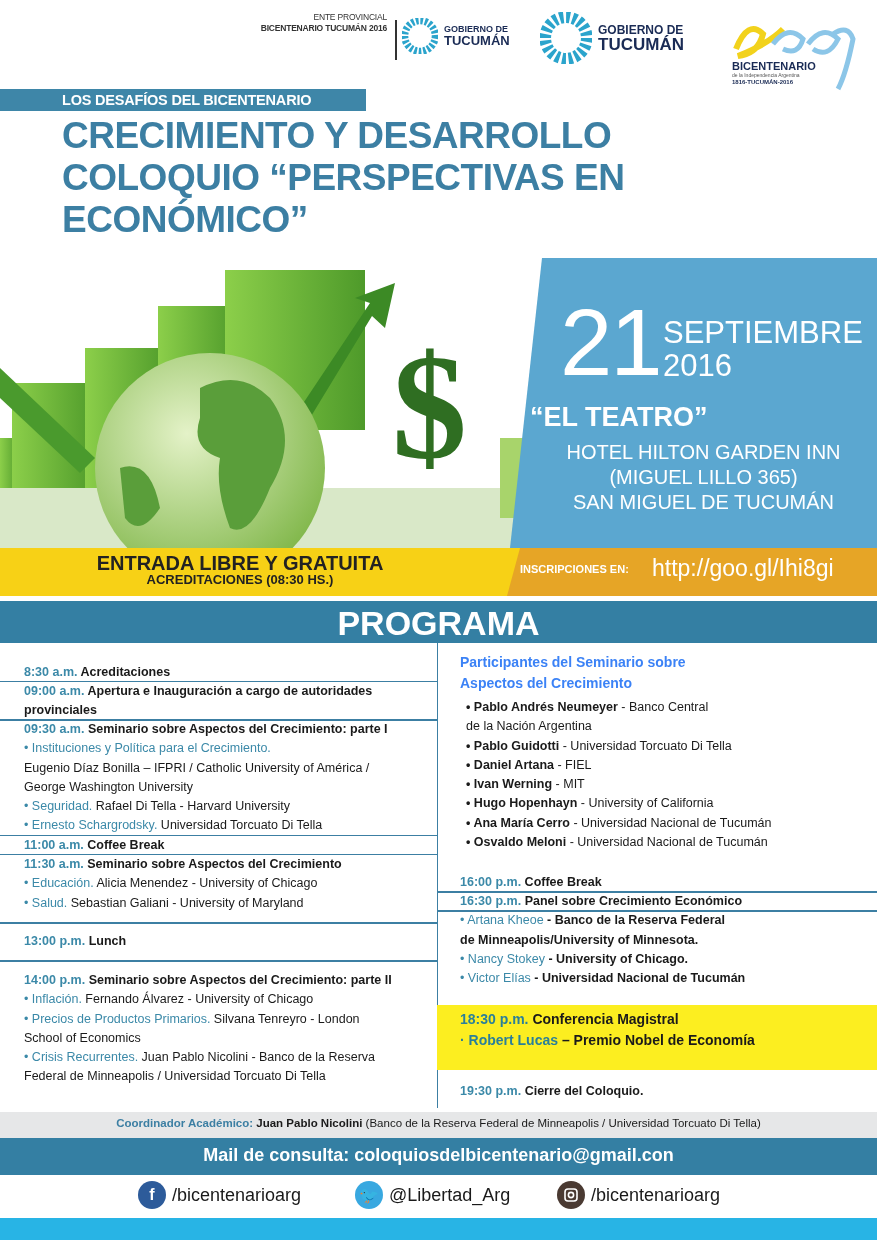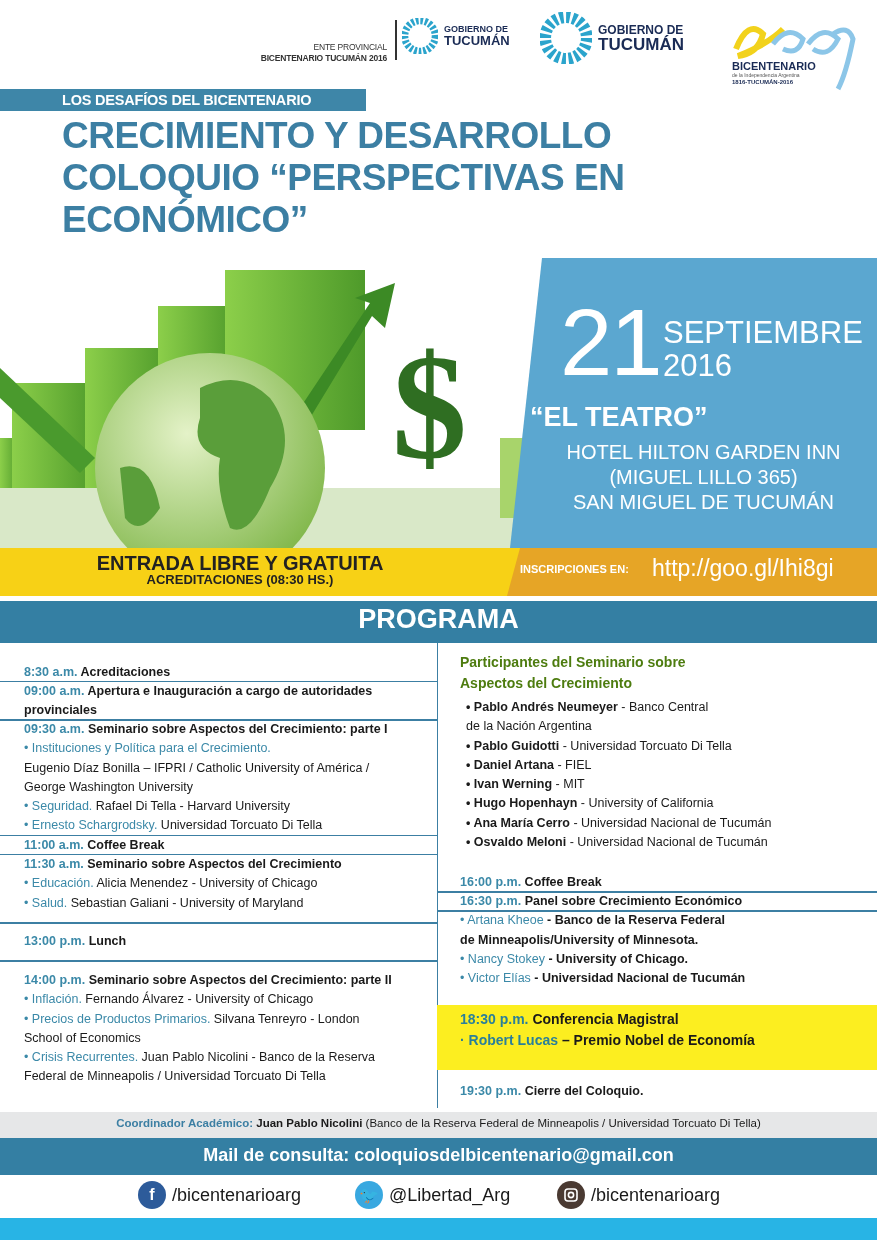--- a/index.html
+++ b/index.html
@@ -1,18 +1,18 @@
 <!DOCTYPE html>
 <html><head>
 <meta charset="utf-8">
 <style>
 *{margin:0;padding:0;box-sizing:border-box}
 body{width:877px;height:1240px;background:#fff;font-family:"Liberation Sans",sans-serif;position:relative;overflow:hidden;color:#1a1a1a}
 .abs{position:absolute}
-.ente{left:232px;top:42px;width:155px;text-align:right;font-size:8.5px;line-height:11px;font-weight:bold;color:#333;letter-spacing:-.2px}
+.ente{left:232px;top:12px;width:155px;text-align:right;font-size:8.5px;line-height:11px;font-weight:bold;color:#333;letter-spacing:-.2px}
 .ente .l1{font-weight:normal}
 .vline{left:395px;top:20px;width:2px;height:40px;background:#333}
 .gob-small{left:402px;top:18px;display:flex;align-items:center;gap:6px}
 .gob-big{left:540px;top:12px;display:flex;align-items:center;gap:6px}
 .gob-text{font-weight:bold;color:#1a2b55;line-height:1}
 .gob-small .gob-text .a{font-size:9px}
 .gob-small .gob-text .b{font-size:13px}
 .gob-big .gob-text .a{font-size:12px}
 .gob-big .gob-text .b{font-size:17px}
 .bic{left:728px;top:14px;width:130px;height:80px}
@@ -28,29 +28,29 @@
 .mes{left:663px;top:316px;color:#fff;font-size:31px;line-height:33px}
 .teatro{left:530px;top:402px;width:347px;color:#fff;font-weight:bold;font-size:27px}
 .hotel{left:530px;top:440px;width:347px;text-align:center;color:#fff;font-size:20px;line-height:25px}
 .yellow{left:0;top:548px;width:520px;height:48px;background:#f7d116}
 .orange{left:507px;top:548px;width:370px;height:48px;background:#e6a526;clip-path:polygon(13px 0,100% 0,100% 100%,0 100%)}
 .entrada{left:0;top:552px;width:480px;text-align:center;font-weight:bold;color:#222;font-size:20px;line-height:22px}
 .acred{left:0;top:572px;width:480px;text-align:center;font-weight:bold;color:#222;font-size:13px}
 .insc{left:520px;top:563px;color:#fff;font-weight:bold;font-size:11px}
 .url{left:652px;top:555px;color:#fff;font-size:23px}
 .prog-bar{left:0;top:601px;width:877px;height:42px;background:#347fa3}
-.prog{left:0;top:604px;width:877px;text-align:center;color:#fff;font-weight:bold;font-size:27px}
+.prog{left:0;top:604px;width:877px;text-align:center;color:#fff;font-weight:bold;font-size:34px}
 .col-div{left:437px;top:643px;width:1px;height:465px;background:#3c7fa3}
 .hl{height:1px;background:#3c7fa3}
 .row{font-size:12.5px;line-height:19.3px;font-weight:bold;color:#1a1a1a}
 .row .t{color:#3b89a8}
 .row .n{font-weight:normal}
 .left{left:24px;width:410px}
 .right{left:460px;width:410px}
-.ptitle{color:#4d7c0f;font-weight:bold;font-size:14px;line-height:21px}
+.ptitle{color:#3b82f6;font-weight:bold;font-size:14px;line-height:21px}
 .yellow2{left:437px;top:1005px;width:440px;height:65px;background:#fcee20}
 .coord-bar{left:0;top:1112px;width:877px;height:26px;background:#e6e7e8}
 .coord{left:0;top:1117px;width:877px;text-align:center;font-size:11.5px}
 .coord .k{color:#3c7fa3;font-weight:bold}
 .mail-bar{left:0;top:1138px;width:877px;height:37px;background:#347fa3}
 .mail{left:0;top:1145px;width:877px;text-align:center;color:#fff;font-size:18px;font-weight:bold}
 .social{top:1181px;display:flex;align-items:center;gap:6px;font-size:18px;color:#1a1a1a}
 .sicon{width:28px;height:28px;border-radius:50%;display:flex;align-items:center;justify-content:center;color:#fff;font-weight:bold;font-size:16px}
 .bottom{left:0;top:1218px;width:877px;height:22px;background:#28b4e5}
 </style>

